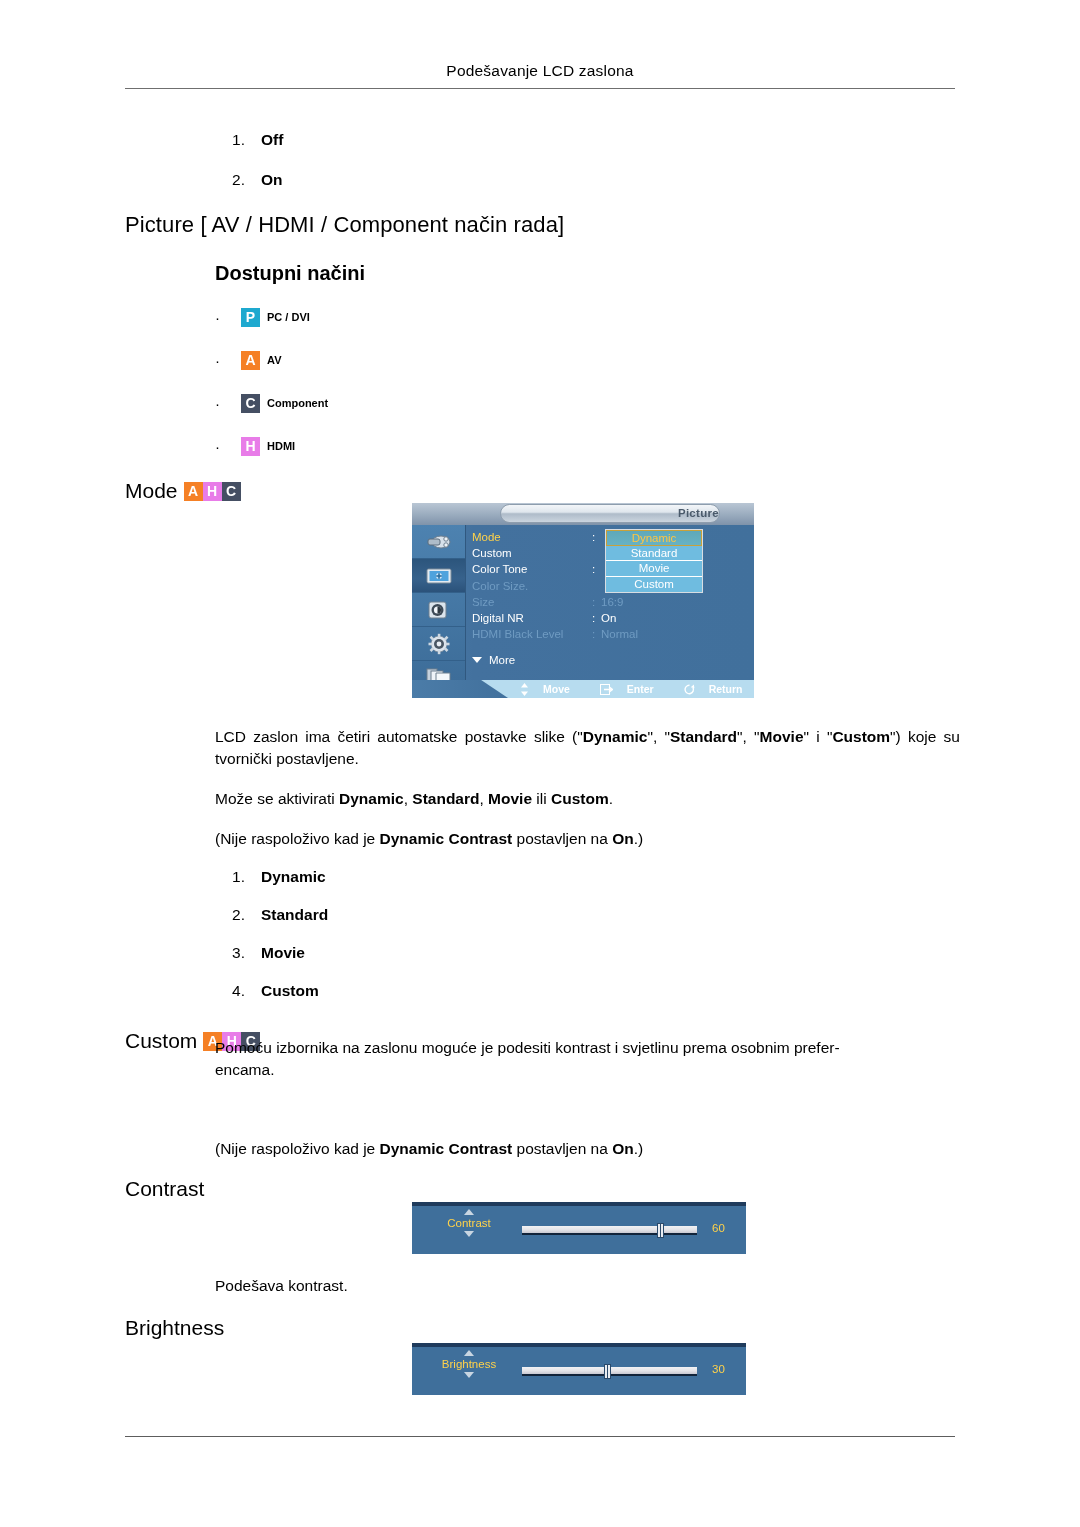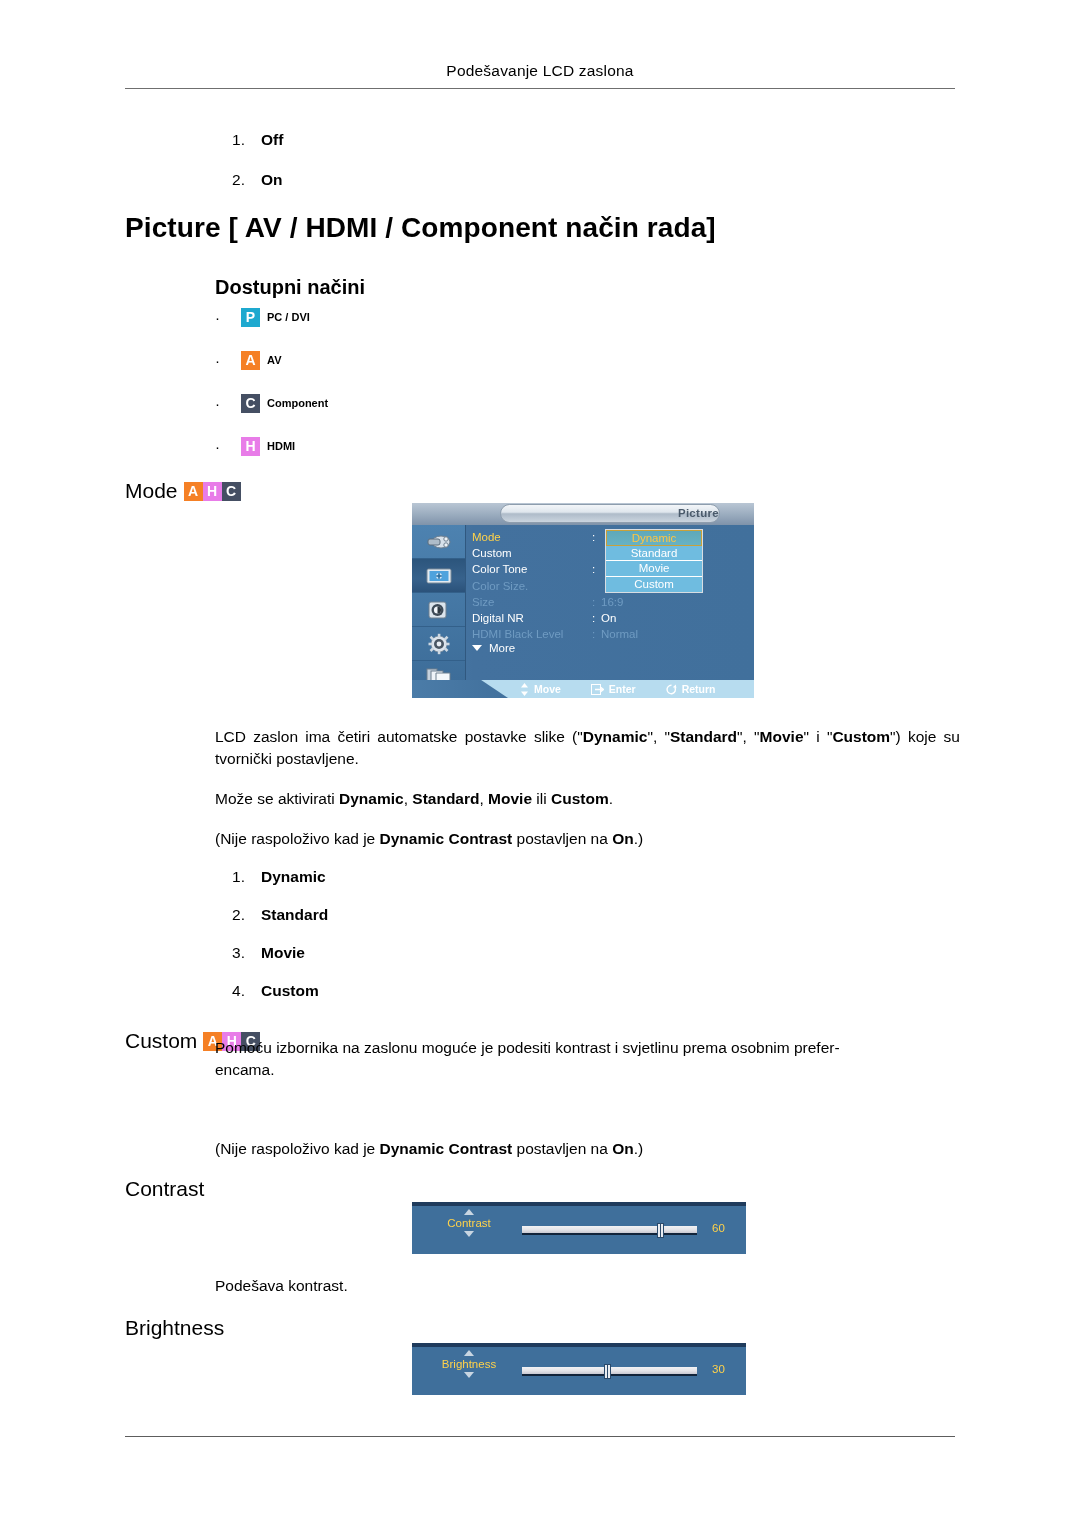--- a/index.html
+++ b/index.html
@@ -35,21 +35,21 @@
   .num-row { display: flex; align-items: baseline; }
   .num-idx {
     width: 40px; text-align: right; padding-right: 16px;
     font-size: 15.5px; font-weight: 400;
   }
   .num-txt { font-size: 15.5px; font-weight: bold; }
 
   
   .h1 {
     position: absolute;
-    font-size: 28px; font-weight: bold; letter-spacing: .1px;
+    font-size: 22px; font-weight: normal; letter-spacing: .1px;
     white-space: nowrap;
   }
   .h2 {
     position: absolute;
     font-size: 20px; font-weight: bold;
     white-space: nowrap;
   }
   .h-mode, .h-custom, .h-contrast, .h-brightness {
     position: absolute;
     font-size: 21px; font-weight: normal;
@@ -151,21 +151,21 @@
     color: #ffffff;
     white-space: nowrap;
   }
   .osd-row .lbl { width: 120px; }
   .osd-row .colon { width: 9px; }
   .osd-row .val { }
   .osd-row.hl .lbl { color: #ffd24a; }
   .osd-row.dim .lbl, .osd-row.dim .val, .osd-row.dim .colon { color: #6f9bc2; }
   .osd-more {
     display: flex; align-items: center; gap: 7px;
-    font-size: 11.5px; color: #ffffff; margin-top: 0;
+    font-size: 11.5px; color: #ffffff; margin-top: 12px;
   }
   .osd-more .tri {
     width: 0; height: 0;
     border-left: 5px solid transparent;
     border-right: 5px solid transparent;
     border-top: 6px solid #ffffff;
   }
 
   
   .osd-dropdown {
@@ -194,21 +194,21 @@
 
   .osd-footer {
     position: absolute; left: 0; right: 0; bottom: 0; height: 18px;
     background: #b7dcef;
     display: flex; align-items: center;
     padding-left: 108px;
     gap: 30px;
     box-sizing: border-box;
   }
   .osd-footer .fi {
-    display: flex; align-items: center; gap: 5px;
+    display: flex; align-items: center; gap: 14px;
     font-size: 10.5px; color: #ffffff; font-weight: bold;
   }
   .osd-footer .fi svg { display: block; }
   .osd-footer-notch {
     position: absolute; left: 0; bottom: 0; width: 96px; height: 18px;
     background: linear-gradient(to right,#4b7ca8 0%, #41709c 100%);
     clip-path: polygon(0 0, 72% 0, 100% 100%, 0 100%);
   }
 
   
@@ -278,21 +278,21 @@
       <span class="num-txt">Off</span>
     </div>
     <div class="num-row">
       <span class="num-idx">2.</span>
       <span class="num-txt">On</span>
     </div>
   </div>
 
   <div class="h1" style="left:125px; top:212px;">Picture [ AV / HDMI / Component način rada]</div>
 
-  <div class="h2" style="left:215px; top:276px;">Dostupni načini</div>
+  <div class="h2" style="left:215px; top:262px;">Dostupni načini</div>
 
   <div class="bullets">
     <div class="bullet-row">
       <span class="bullet-dot">·</span>
       <span class="bullet-badge">
           <span class="badge badge-p">P</span>
         </span>
       <span class="bullet-label">PC / DVI</span>
     </div>
     <div class="bullet-row">

